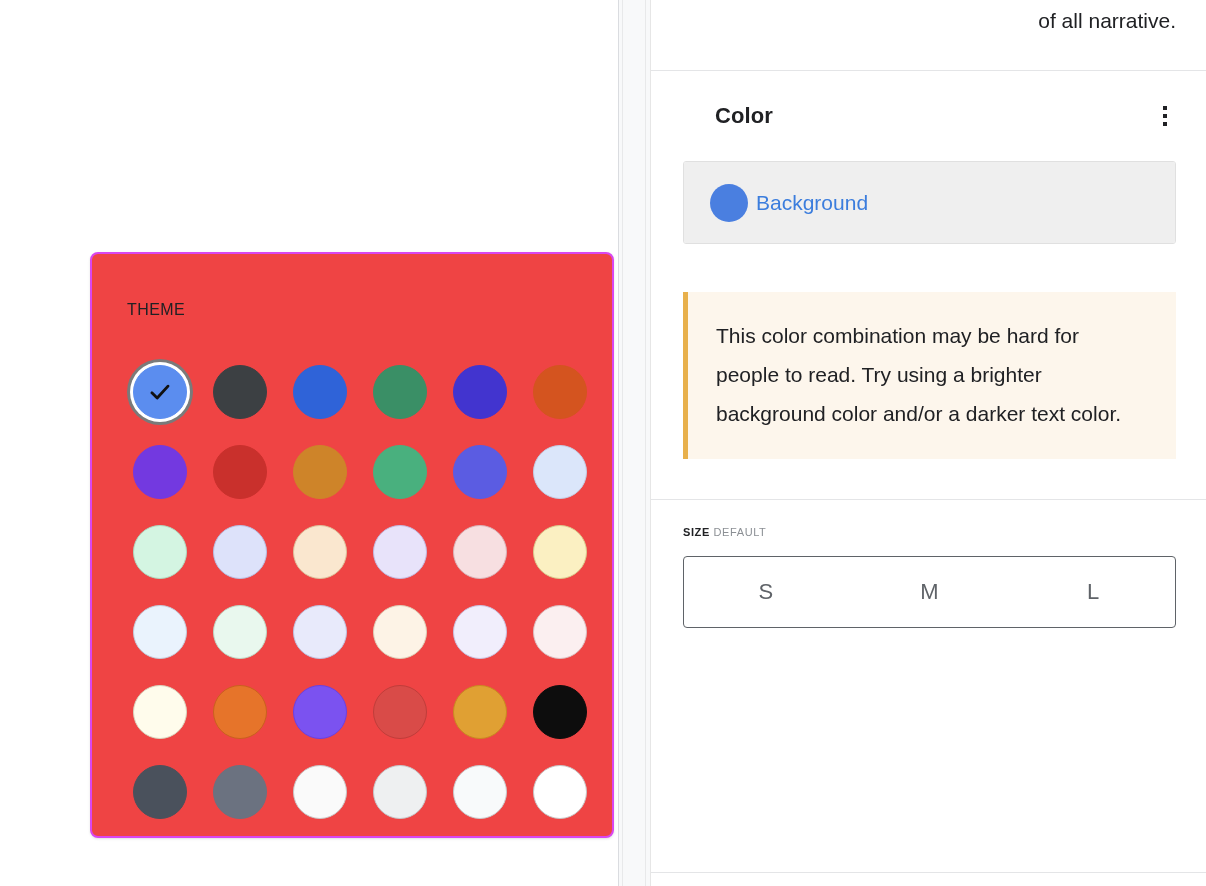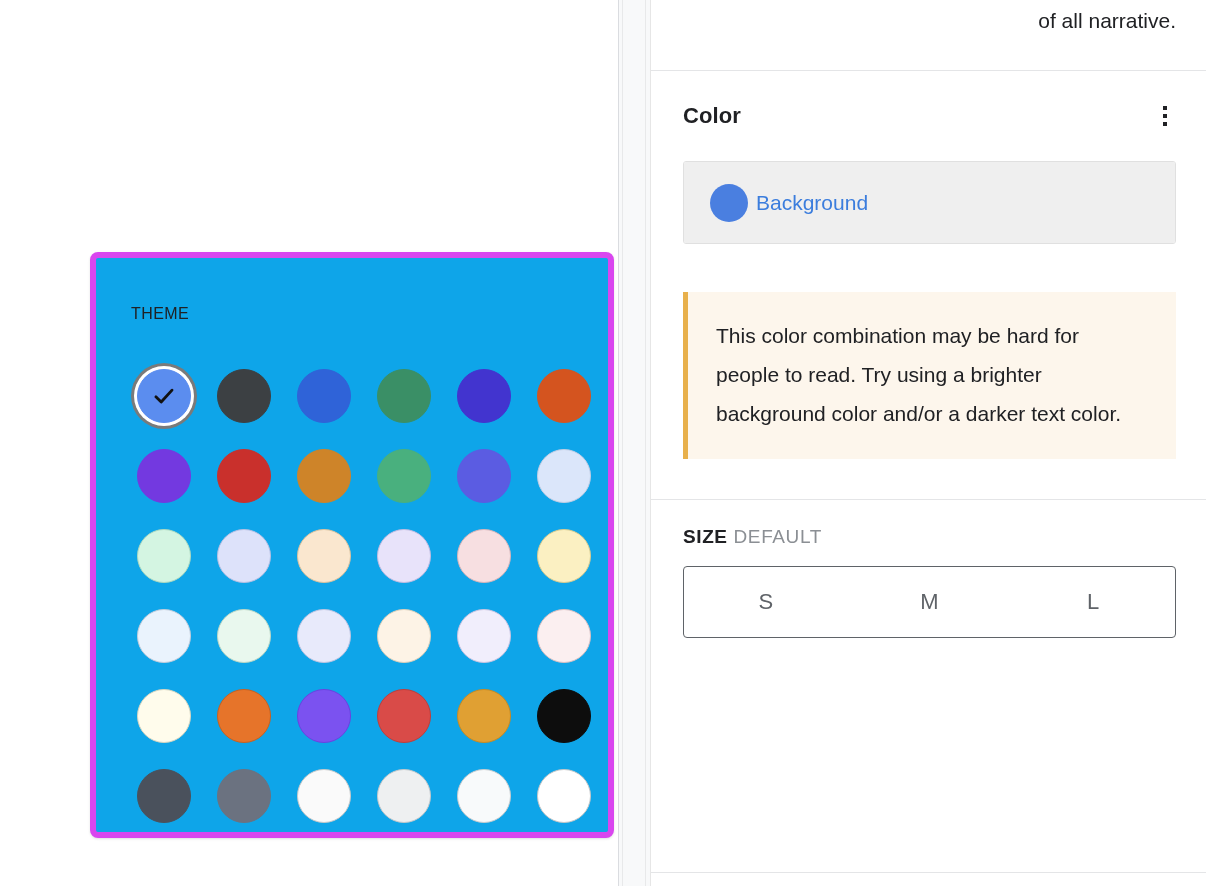--- a/index.html
+++ b/index.html
@@ -15,22 +15,22 @@
 
   
   .canvas {
     position: absolute; left: 0; top: 0; width: 618px; height: 886px;
     background: #ffffff;
   }
   .theme-card {
     position: absolute;
     left: 90px; top: 252px;
     width: 524px; height: 586px;
-    background: #0ea5e9;
-    border: 6px solid #d946ef;
+    background: #ef4444;
+    border: 2px solid #d946ef;
     border-radius: 8px;
     box-shadow: 0 1px 3px rgba(60,64,67,0.10), 0 1px 2px rgba(60,64,67,0.06);
   }
   .theme-label {
     position: absolute; left: 35px; top: 47px;
     font-size: 16px; letter-spacing: .4px;
     color: #202124; font-weight: 400;
   }
   .swatch-grid {
     position: absolute; left: 28px; top: 98px;
@@ -82,21 +82,21 @@
     margin: 0; padding-top: 2px;
     font-size: 21px; line-height: 30px; color: #202124;
     text-align: right;
   }
 
   .section-head {
     display: flex; align-items: center; justify-content: space-between;
     padding: 30px 26px 0 32px;
   }
   .section-title {
-    font-size: 22px; font-weight: 700; color: #202124; letter-spacing: .1px;
+    font-size: 22px; font-weight: 700; color: #202124; letter-spacing: .1px; margin-left: 32px;
   }
   .kebab {
     width: 30px; height: 30px;
     display: flex; flex-direction: column; align-items: center; justify-content: center;
     gap: 4px; cursor: pointer; border-radius: 50%;
   }
   .kebab i { width: 4px; height: 4px; background: #202124; display: block; }
 
   
   .target-list {
@@ -127,21 +127,21 @@
     border-left: 5px solid #e8b04b;
     padding: 24px 30px 26px 28px;
   }
   .callout p {
     margin: 0; font-size: 21px; line-height: 39px; color: #202124;
   }
 
   
   .size-label {
     padding: 0 32px; margin-top: 26px;
-    font-size: 19px; letter-spacing: .6px;
+    font-size: 11px; letter-spacing: .6px;
   }
   .size-label .k { color: #202124; font-weight: 700; }
   .size-label .v { color: #8b8f94; font-weight: 400; }
 
   .size-group {
     margin: 18px 30px 0 32px;
     height: 72px;
     border: 1px solid #5f6368;
     border-radius: 4px;
     display: flex;

